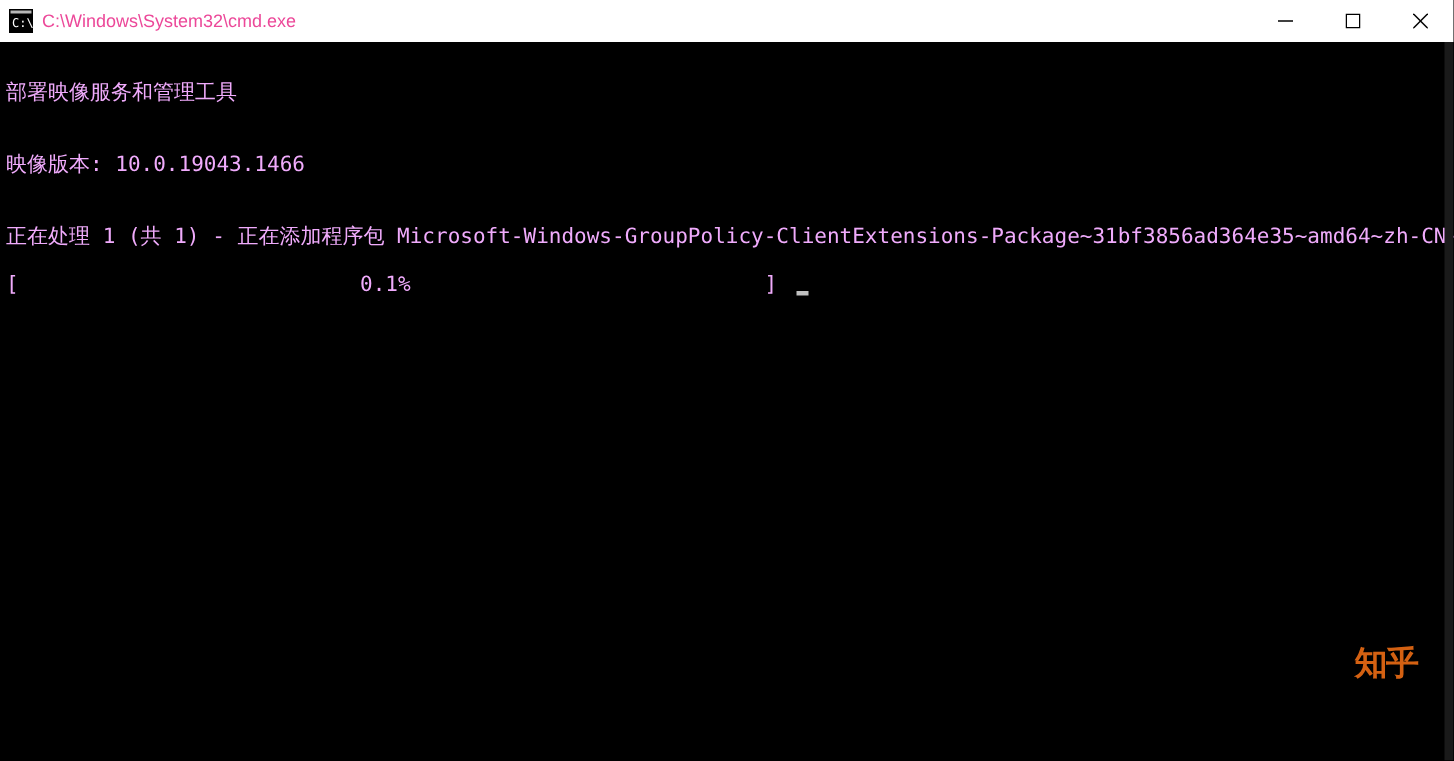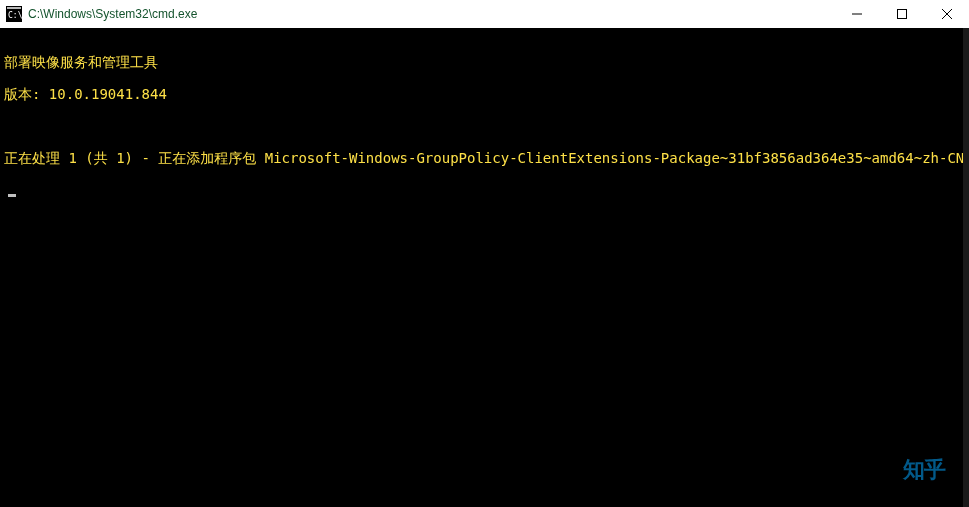--- a/index.html
+++ b/index.html
@@ -30,21 +30,21 @@
       display: inline-flex;
       align-items: center;
       justify-content: center;
     }
     .titlebar-icon svg {
       width: 16px;
       height: 16px;
     }
     .titlebar-title {
       font-size: 12px;
-      color: #14532d;
+      color: #ec4899;
       font-family: "Segoe UI", Tahoma, sans-serif;
     }
     .window-controls {
       position: absolute;
       right: 0;
       top: 0;
       height: 28px;
       display: flex;
     }
     .win-btn {
@@ -55,21 +55,21 @@
       justify-content: center;
       background: #fff;
       cursor: pointer;
     }
     .win-btn svg {
       width: 10px;
       height: 10px;
     }
     .terminal {
       background: #000;
-      color: #fde047;
+      color: #f0abfc;
       font-family: "NSimSun", "SimSun", "Consolas", monospace;
       font-size: 14px;
       line-height: 16px;
       padding: 10px 4px 4px 4px;
       white-space: pre;
       height: calc(100% - 28px);
       position: relative;
     }
     .terminal-line {
       white-space: pre;
@@ -80,22 +80,22 @@
       width: 8px;
       height: 3px;
       background: #c0c0c0;
       vertical-align: bottom;
       margin-bottom: 1px;
       margin-left: 4px;
     }
     .watermark {
       position: absolute;
       right: 24px;
-      bottom: 22px;
-      color: #0369a1;
+      bottom: 50px;
+      color: #f97316;
       font-size: 22px;
       font-family: "Microsoft YaHei", sans-serif;
       display: flex;
       gap: 6px;
       opacity: 0.85;
     }
     .watermark-logo {
       font-weight: bold;
       letter-spacing: -1px;
     }
@@ -135,24 +135,24 @@
       <svg viewBox="0 0 10 10">
           <line x1="0" y1="0" x2="10" y2="10" stroke="#000" stroke-width="1"></line>
           <line x1="10" y1="0" x2="0" y2="10" stroke="#000" stroke-width="1"></line>
         </svg>
     </div>
   </div>
 </div>
 
 <div class="terminal">
 <div class="terminal-line">部署映像服务和管理工具</div>
-<div class="terminal-line">版本: 10.0.19041.844</div>
 <div class="terminal-line"></div>
+<div class="terminal-line">映像版本: 10.0.19043.1466</div>
 <div class="terminal-line"></div>
 <div class="terminal-line">正在处理 1 (共 1) - 正在添加程序包 Microsoft-Windows-GroupPolicy-ClientExtensions-Package~31bf3856ad364e35~amd64~zh-CN~1</div>
-<div class="terminal-line"><span class="cursor"></span></div>
+<div class="terminal-line"><span>[                           0.1%                            ] </span><span class="cursor"></span></div>
 </div>
 
 <div class="scrollbar"></div>
 
 <div class="watermark">
   <span class="watermark-logo">知乎</span>
 </div>
 
 </body></html>

